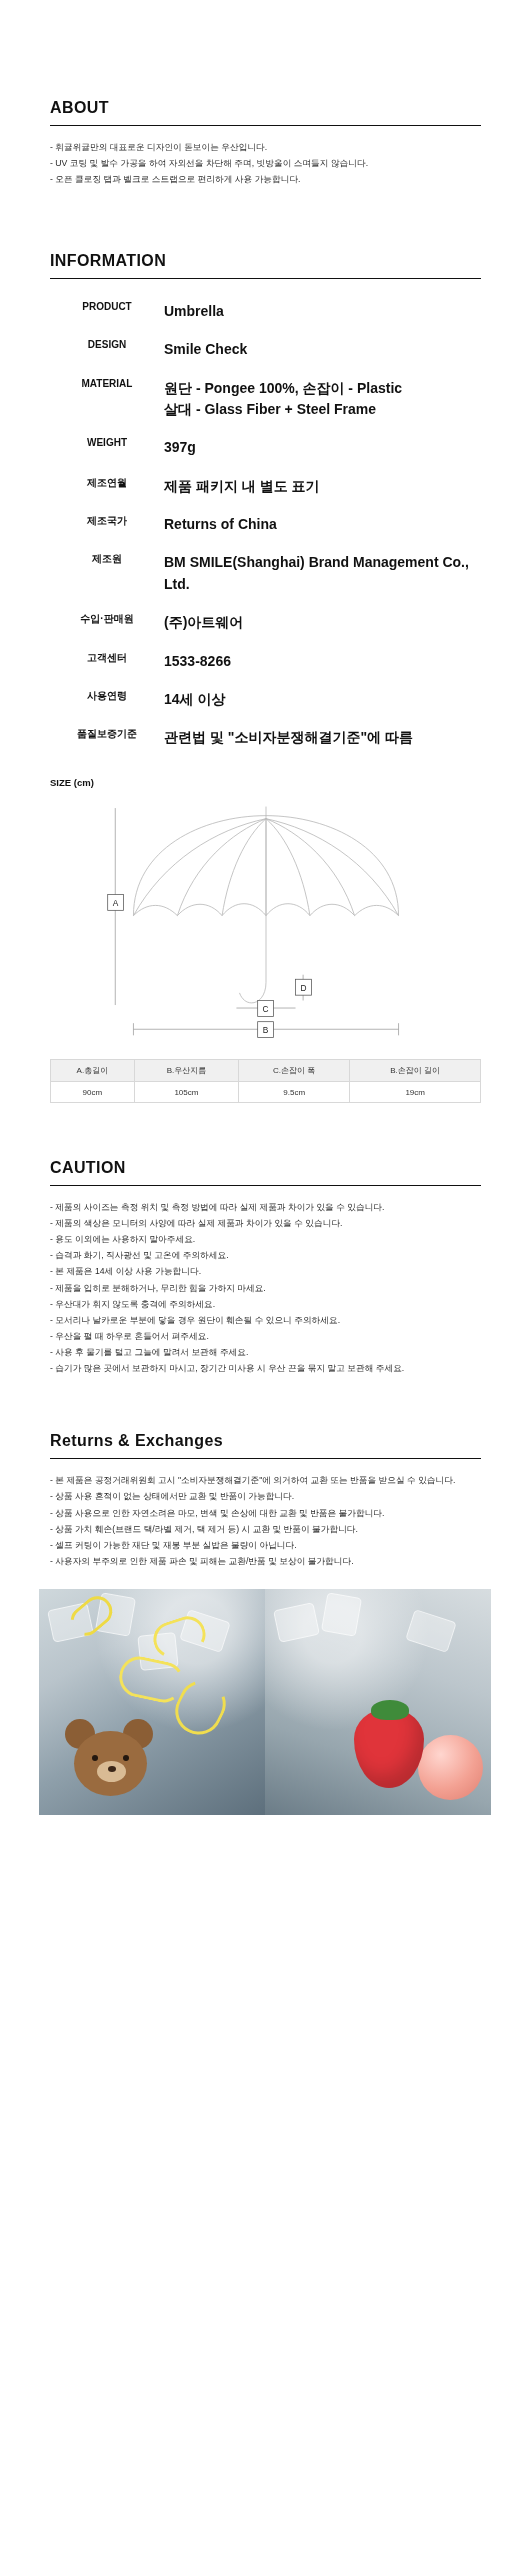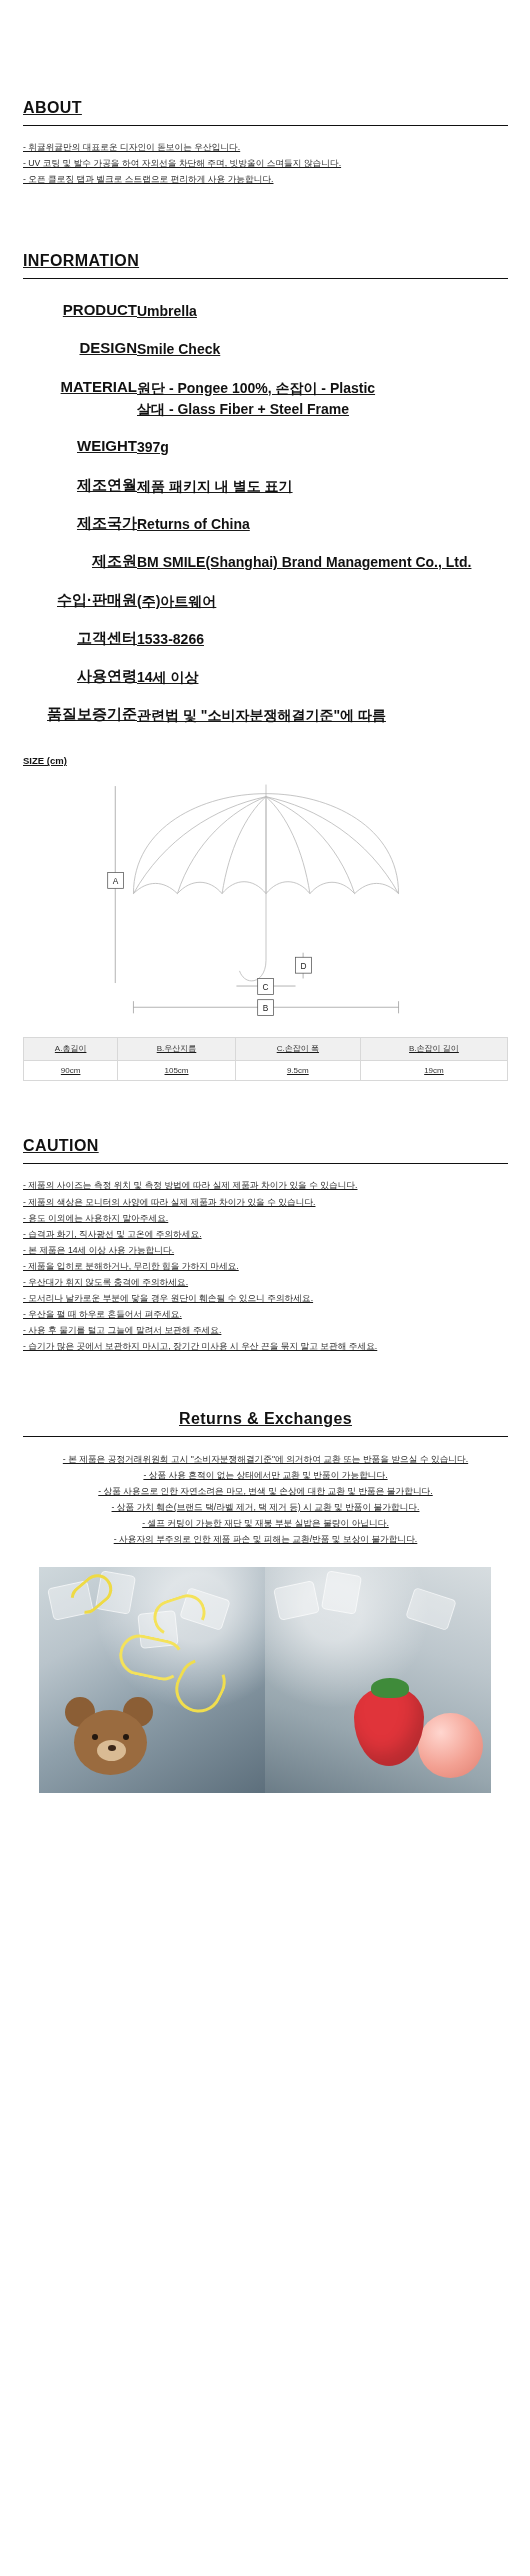--- a/index.html
+++ b/index.html
@@ -15,22 +15,21 @@
     color: #1a1a1a;
     position: relative;
   }
   .page {
     width: 531px;
     min-height: 2576px;
     padding: 0;
     position: relative;
   }
   .section {
-    padding: 0 23px;
-    text-decoration: underline;
+    padding: 0 50px;
   }
   .sec-title {
     font-size: 16px;
     font-weight: bold;
     letter-spacing: 0.4px;
     color: #111111;
     margin: 0 0 7.6px 0;
   }
   .rule {
     border: 0;
@@ -54,22 +53,22 @@
 
   
   #information-section { padding-top: 65px; }
   .info-table {
     width: 100%;
     border-collapse: collapse;
     margin-top: 1.5px;
   }
   .info-table tr { vertical-align: top; }
   .info-table th {
-    text-align: right;
-    font-size: 15px;
+    text-align: center;
+    font-size: 10px;
     font-weight: bold;
     color: #111111;
     width: 114px;
     padding: 8.3px 0 8.3px 0;
     white-space: nowrap;
   }
   .info-table td {
     font-size: 14px;
     font-weight: bold;
     color: #111111;
@@ -110,21 +109,21 @@
     border: 0.8px solid #d8d8d8;
     padding: 5.3px 0;
     text-align: center;
     color: #333333;
     background: #ffffff;
   }
 
   
   #caution-section { padding-top: 56px; }
   
-  #returns-section { padding-top: 56px; text-align: center; }
+  #returns-section { padding-top: 56px; }
 
   .photo-row {
     display: flex;
     gap: 0;
     margin-top: 20px;
     padding: 0 39px;
   }
   .photo {
     width: 226px;
     height: 226px;

